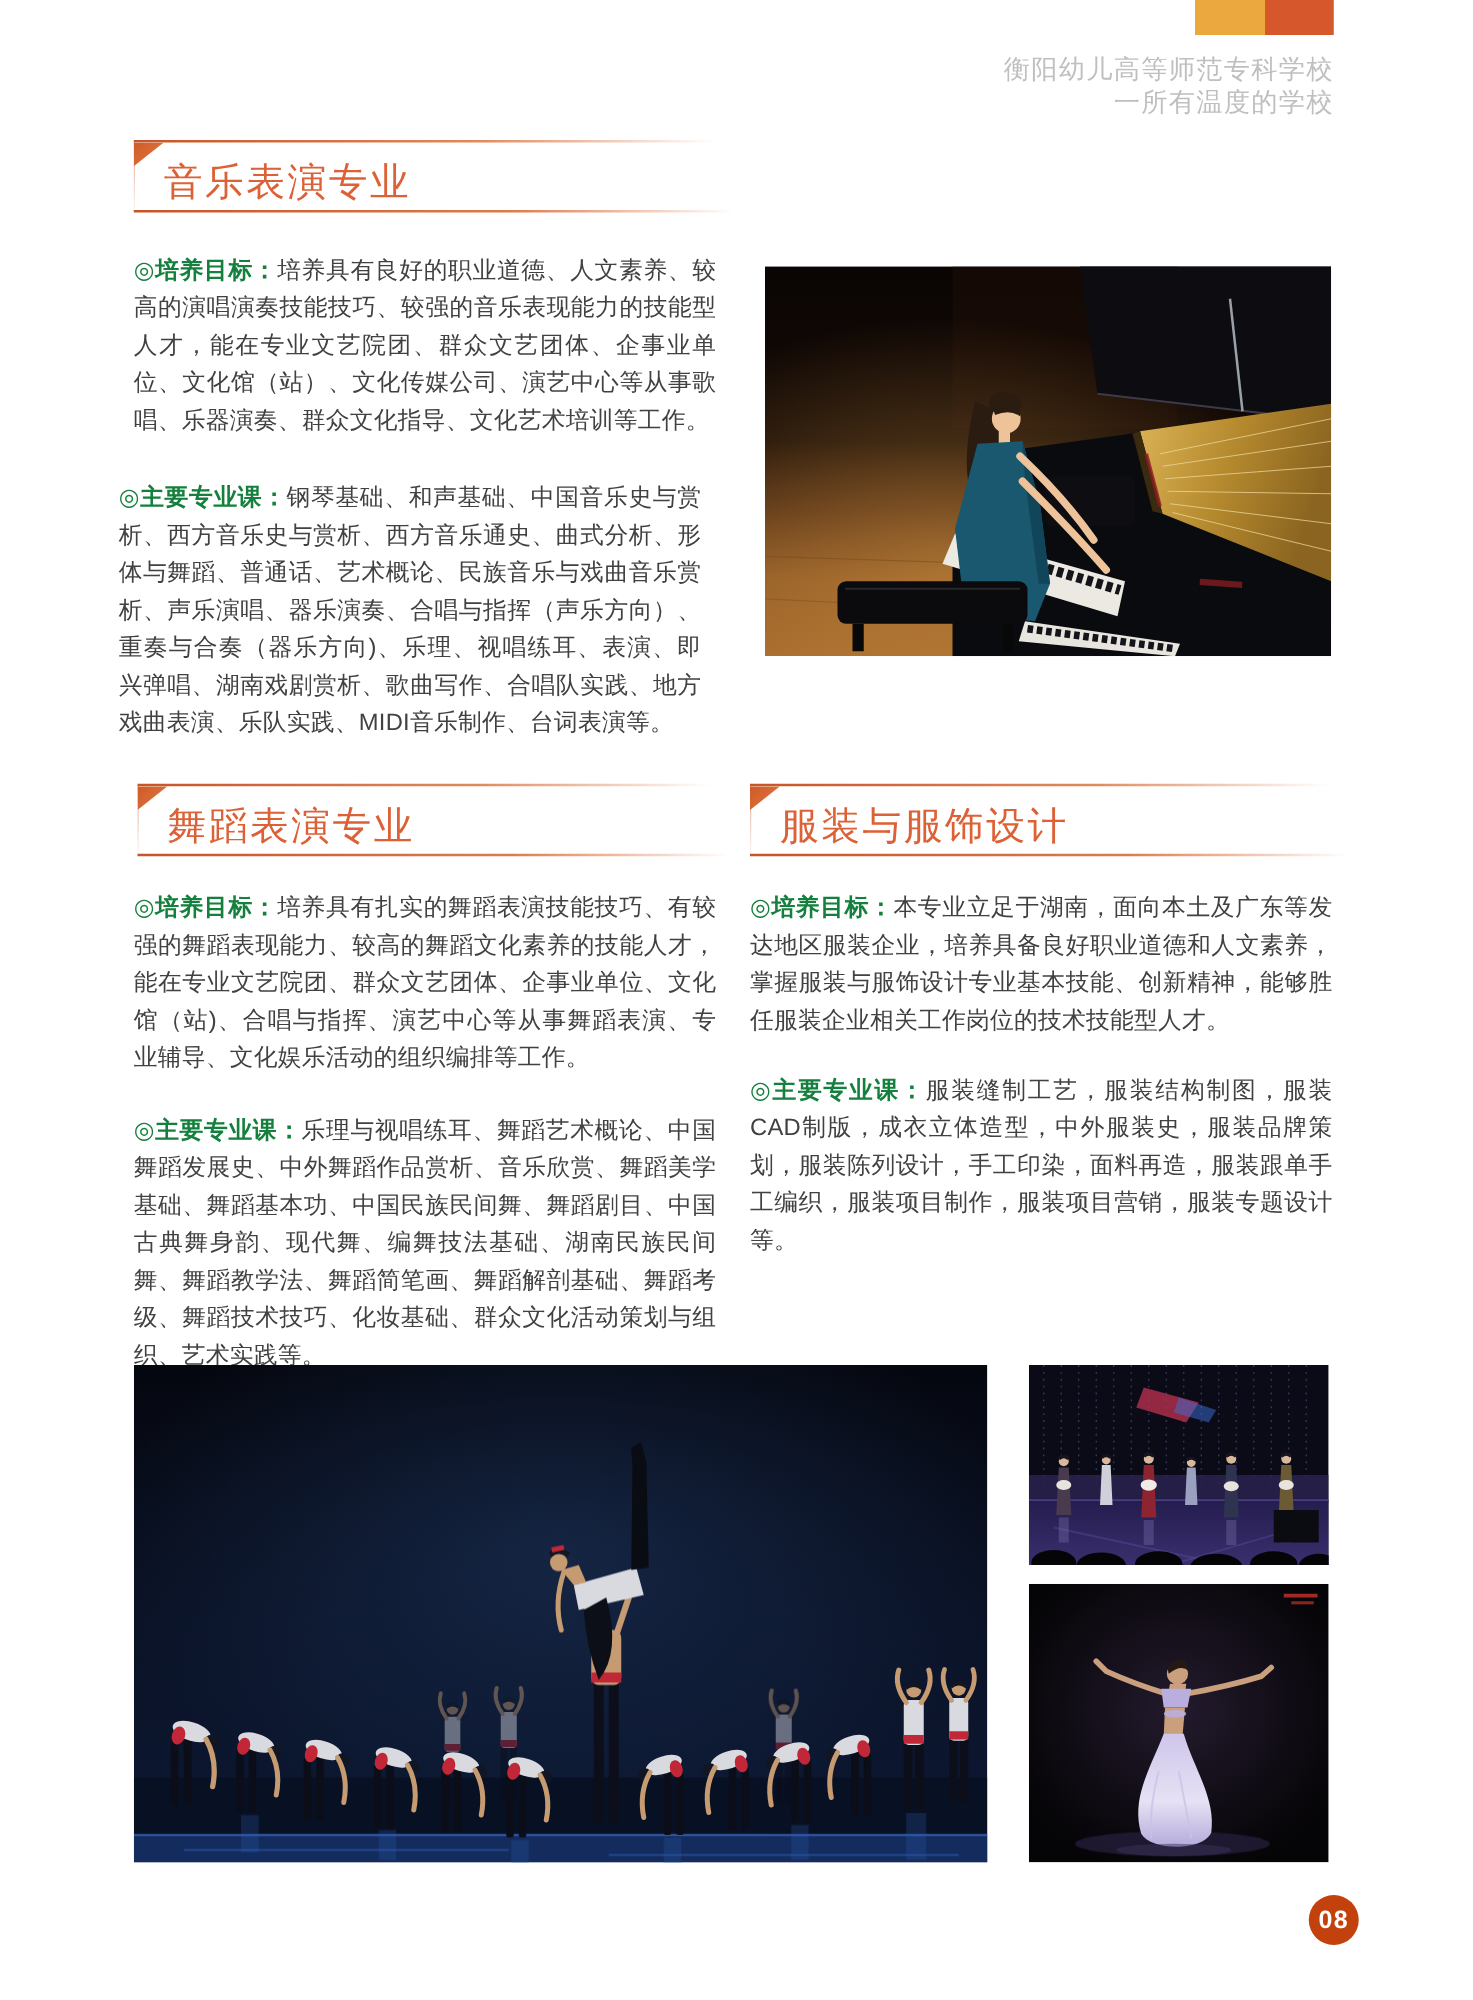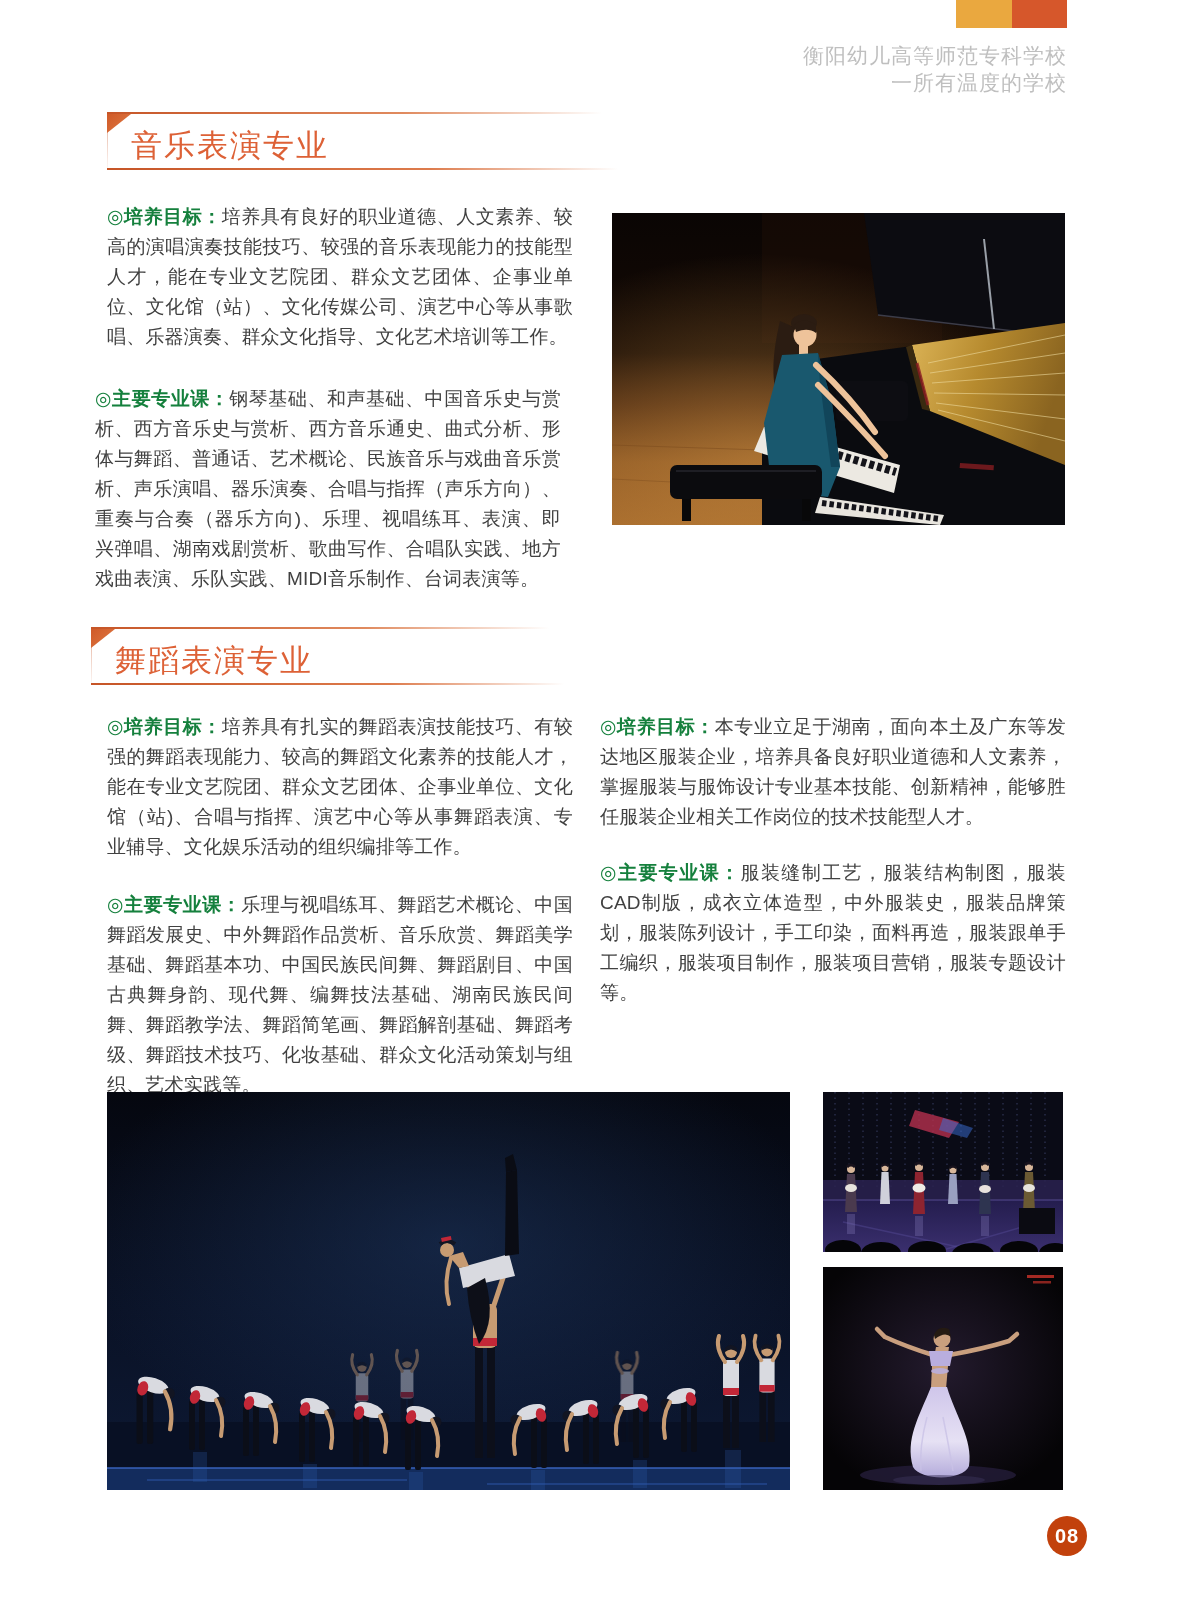--- a/index.html
+++ b/index.html
@@ -53,21 +53,21 @@
 <div class="page">
 
   <div class="block amber"></div>
   <div class="block red"></div>
 
   <div class="brand">
     <div>衡阳幼儿高等师范专科学校</div>
     <div>一所有温度的学校</div>
   </div>
 
-  <div class="sec-title" style="left:107px;top:112px;width:505px;padding-left:33px;">
+  <div class="sec-title" style="left:107px;top:112px;width:505px;">
     <div class="topline"></div>
     <div class="bottomline"></div>
     <div class="leftline"></div>
     <div class="corner"></div>
     <div class="ttl">音乐表演专业</div>
   </div>
 
   <div class="para" style="left:107px;top:202px;">
     <span class="lbl">◎培养目标：</span><span>培养具有良好的职业道德、人文素养、较高的演唱演奏技能技巧、较强的音乐表现能力的技能型人才，能在专业文艺院团、群众文艺团体、企事业单位、文化馆（站）、文化传媒公司、演艺中心等从事歌唱、乐器演奏、群众文化指导、文化艺术培训等工作。</span>
   </div>
@@ -137,34 +137,41 @@
       <path d="M204,152 Q240,186 263,219" stroke="#eec39a" stroke-width="6" fill="none" stroke-linecap="round"></path>
       <path d="M206,172 Q246,212 273,243" stroke="#eec39a" stroke-width="6" fill="none" stroke-linecap="round"></path>
 
       <rect x="58" y="252" width="152" height="34" rx="7" fill="#0b0b0e"></rect>
       <line x1="64" y1="258" x2="204" y2="258" stroke="#26262c" stroke-width="1.5"></line>
       <rect x="70" y="286" width="9" height="22" fill="#080809"></rect>
       <rect x="190" y="286" width="9" height="22" fill="#080809"></rect>
     </svg>
   </div>
 
-  <div class="sec-title" style="left:91px;top:627px;width:498px;">
+  <div class="sec-title" style="left:110px;top:627px;width:498px;">
     <div class="topline"></div>
     <div class="bottomline"></div>
     <div class="leftline"></div>
     <div class="corner"></div>
     <div class="ttl">舞蹈表演专业</div>
   </div>
   <div class="para" style="left:107px;top:712px;">
     <span class="lbl">◎培养目标：</span><span>培养具有扎实的舞蹈表演技能技巧、有较强的舞蹈表现能力、较高的舞蹈文化素养的技能人才，能在专业文艺院团、群众文艺团体、企事业单位、文化馆（站)、合唱与指挥、演艺中心等从事舞蹈表演、专业辅导、文化娱乐活动的组织编排等工作。</span>
   </div>
   <div class="para" style="left:107px;top:890px;">
     <span class="lbl">◎主要专业课：</span><span>乐理与视唱练耳、舞蹈艺术概论、中国舞蹈发展史、中外舞蹈作品赏析、音乐欣赏、舞蹈美学基础、舞蹈基本功、中国民族民间舞、舞蹈剧目、中国古典舞身韵、现代舞、编舞技法基础、湖南民族民间舞、舞蹈教学法、舞蹈简笔画、舞蹈解剖基础、舞蹈考级、舞蹈技术技巧、化妆基础、群众文化活动策划与组织、艺术实践等。</span>
   </div>
 
+  <div class="sec-title" style="left:600px;top:627px;width:503px;">
+    <div class="topline"></div>
+    <div class="bottomline"></div>
+    <div class="leftline"></div>
+    <div class="corner"></div>
+    <div class="ttl">服装与服饰设计</div>
+  </div>
   <div class="para" style="left:600px;top:858px;">
     <span class="lbl">◎主要专业课：</span><span>服装缝制工艺，服装结构制图，服装CAD制版，成衣立体造型，中外服装史，服装品牌策划，服装陈列设计，手工印染，面料再造，服装跟单手工编织，服装项目制作，服装项目营销，服装专题设计等。</span>
   </div>
   <div class="para" style="left:600px;top:712px;">
     <span class="lbl">◎培养目标：</span><span>本专业立足于湖南，面向本土及广东等发达地区服装企业，培养具备良好职业道德和人文素养，掌握服装与服饰设计专业基本技能、创新精神，能够胜任服装企业相关工作岗位的技术技能型人才。</span>
   </div>
 
   <div class="photo" style="left:107px;top:1092px;width:683px;height:398px;">
     <svg width="683" height="398" viewBox="0 0 683 398">
       <defs>

